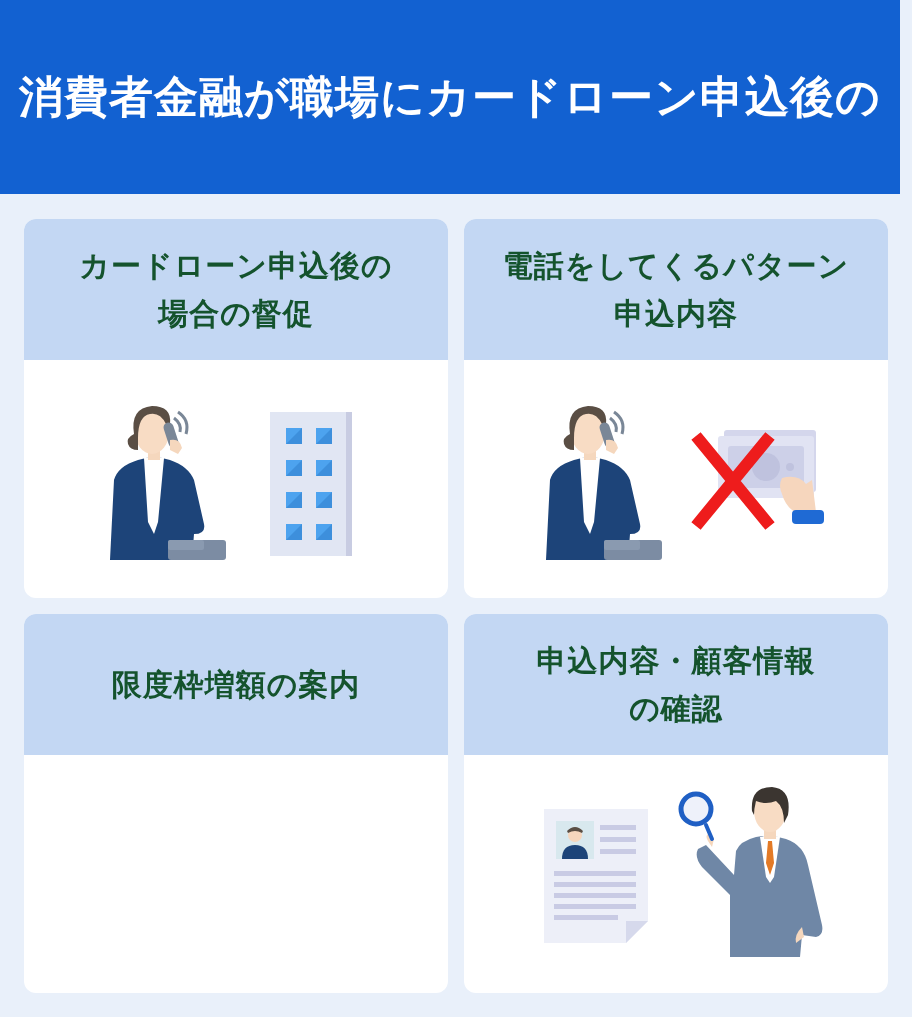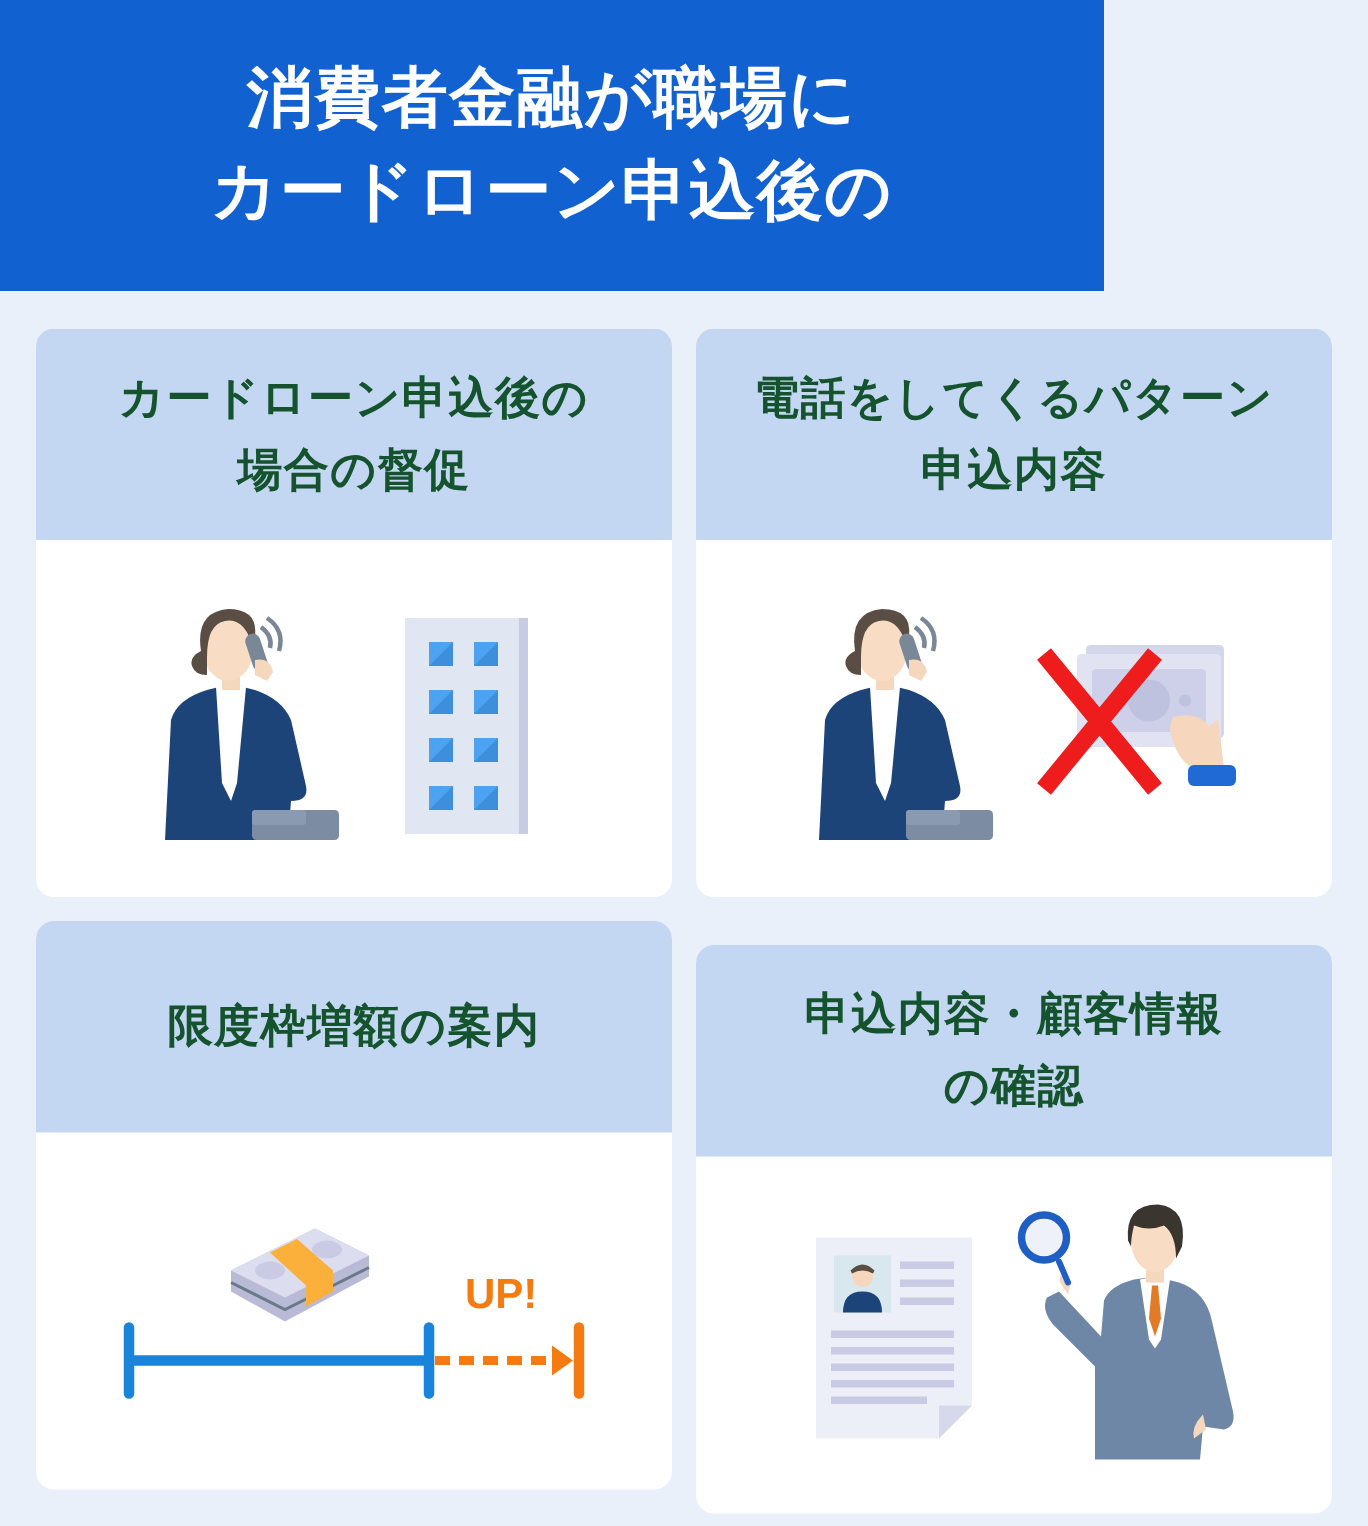--- a/index.html
+++ b/index.html
@@ -3,23 +3,23 @@
   <meta charset="utf-8">
   <style>
     * { box-sizing: border-box; margin: 0; padding: 0; }
     html, body { width: 912px; height: 1017px; overflow: hidden; }
     body {
       background: #e9f0fa;
       font-family: "DejaVu Sans", "Liberation Sans", sans-serif;
       position: relative;
     }
     .header {
-      position: absolute; left: 0; top: 0; width: 736px; height: 194px;
+      position: absolute; left: 0; top: 0; width: 900px; height: 194px;
       background: #1261d1;
-      display: flex; flex-direction: column; align-items: center; justify-content: center;
+      display: flex; align-items: center; justify-content: center;
       color: #ffffff;
     }
     .header .line {
       font-size: 44px; font-weight: bold; line-height: 62px; letter-spacing: 1px;
     }
     .card {
       position: absolute; background: #ffffff; border-radius: 12px; overflow: hidden;
     }
     .card-head {
       position: absolute; left: 0; top: 0; right: 0; height: 141px;
@@ -123,42 +123,23 @@
       <rect x="102" y="82" width="32" height="14" rx="4" fill="#1f6ad4"></rect>
       <path d="M6 8 L80 98 M80 8 L6 98" stroke="#ee1c1c" stroke-width="12" stroke-linecap="butt"></path>
     </svg>
   </div>
 </div>
 
 <div class="card" style="left:24px;top:614px;width:424px;height:379px;padding-left:44px;">
   <div class="card-head">
     <div class="t">限度枠増額の案内</div>
   </div>
-  <div class="card-body">
-    <svg style="left:128px;top:62px;" width="96" height="66" viewBox="0 0 96 66">
-      <path d="M2 30 L58 2 L94 20 L94 34 L38 64 L2 44 Z" fill="#b9bbd6"></path>
-      <path d="M2 30 L58 2 L94 20 L38 48 Z" fill="#dcdef0"></path>
-      <path d="M2 38 L38 56 L94 28" stroke="#6a7a8a" stroke-width="2" fill="none"></path>
-      <ellipse cx="28" cy="30" rx="10" ry="6" fill="#c9cbe4"></ellipse>
-      <ellipse cx="66" cy="16" rx="10" ry="6" fill="#c9cbe4"></ellipse>
-      <path d="M28 18 L46 9 L70 30 L70 44 L52 54 L52 40 Z" fill="#fbb03b"></path>
-    </svg>
-    <div class="up-label" style="left:286px;top:92px;">UP!</div>
-    <svg style="left:56px;top:126px;" width="312" height="52" viewBox="0 0 312 52">
-      <line x1="6" y1="4" x2="6" y2="48" stroke="#1a84db" stroke-width="7" stroke-linecap="round"></line>
-      <line x1="6" y1="26" x2="206" y2="26" stroke="#1a84db" stroke-width="7"></line>
-      <line x1="206" y1="4" x2="206" y2="48" stroke="#1a84db" stroke-width="7" stroke-linecap="round"></line>
-      <line x1="210" y1="26" x2="290" y2="26" stroke="#f47b12" stroke-width="6" stroke-dasharray="10 6"></line>
-      <path d="M288 16 L302 26 L288 36 Z" fill="#f47b12"></path>
-      <line x1="306" y1="4" x2="306" y2="48" stroke="#f47b12" stroke-width="7" stroke-linecap="round"></line>
-    </svg>
-  </div>
 </div>
 
-<div class="card" style="left:464px;top:614px;width:424px;height:379px;margin-top:16px;">
+<div class="card" style="left:464px;top:614px;width:424px;height:379px;">
   <div class="card-head">
     <div class="t">申込内容・顧客情報</div>
     <div class="t">の確認</div>
   </div>
   <div class="card-body">
     <svg style="left:80px;top:54px;" width="104" height="134" viewBox="0 0 104 134">
       <path d="M0 0 L104 0 L104 112 L82 134 L0 134 Z" fill="#edeff8"></path>
       <path d="M82 134 L82 112 L104 112 Z" fill="#d6d9ec"></path>
       <rect x="12" y="12" width="38" height="38" fill="#d8e8ee"></rect>
       <circle cx="31" cy="26" r="7" fill="#f6d6bd"></circle>

